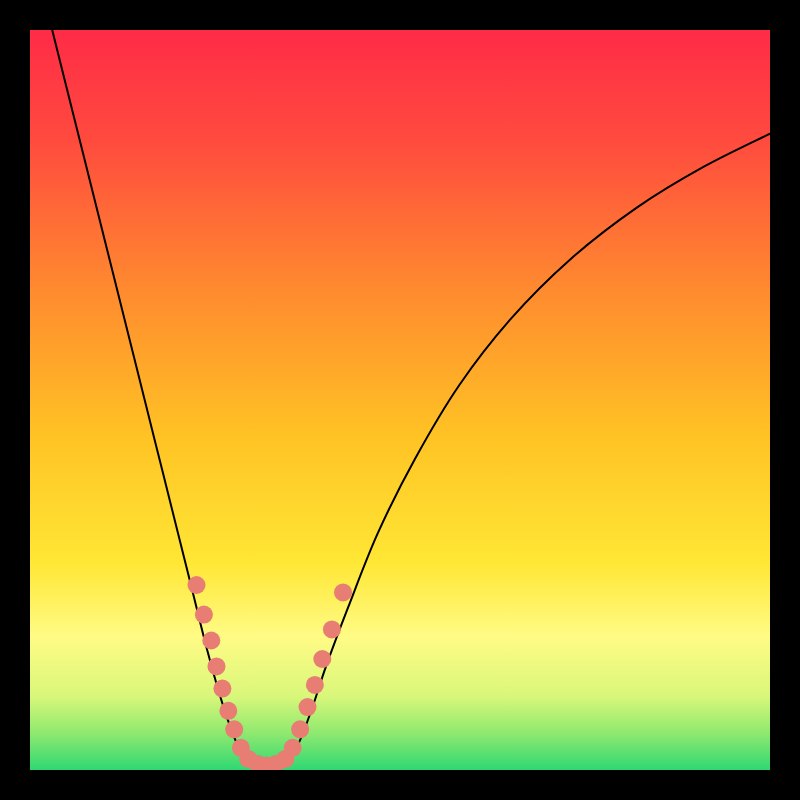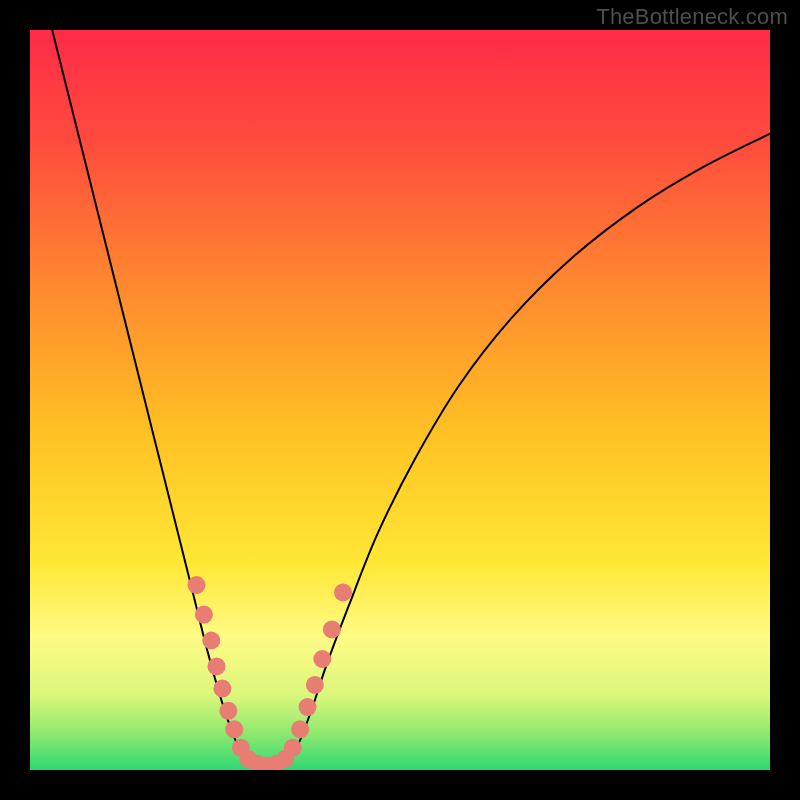--- a/index.html
+++ b/index.html
@@ -47,21 +47,20 @@
     font-size: 22px;
     font-weight: 500;
     letter-spacing: 0.2px;
   }
 </style>
 </head>
 <body>
 
 <div class="frame">
 
-  <div class="watermark">TheBottleneck.com</div>
 
   <div class="plot-area">
 
     <svg class="gradient-bg" viewBox="0 0 740 740" preserveAspectRatio="none">
       <defs>
         <linearGradient id="bg-grad" x1="0" y1="0" x2="0" y2="1">
             <stop offset="0%" stop-color="#ff2b47"></stop>
             <stop offset="15%" stop-color="#ff4b3e"></stop>
             <stop offset="35%" stop-color="#ff8a2f"></stop>
             <stop offset="55.00000000000001%" stop-color="#ffc324"></stop>

